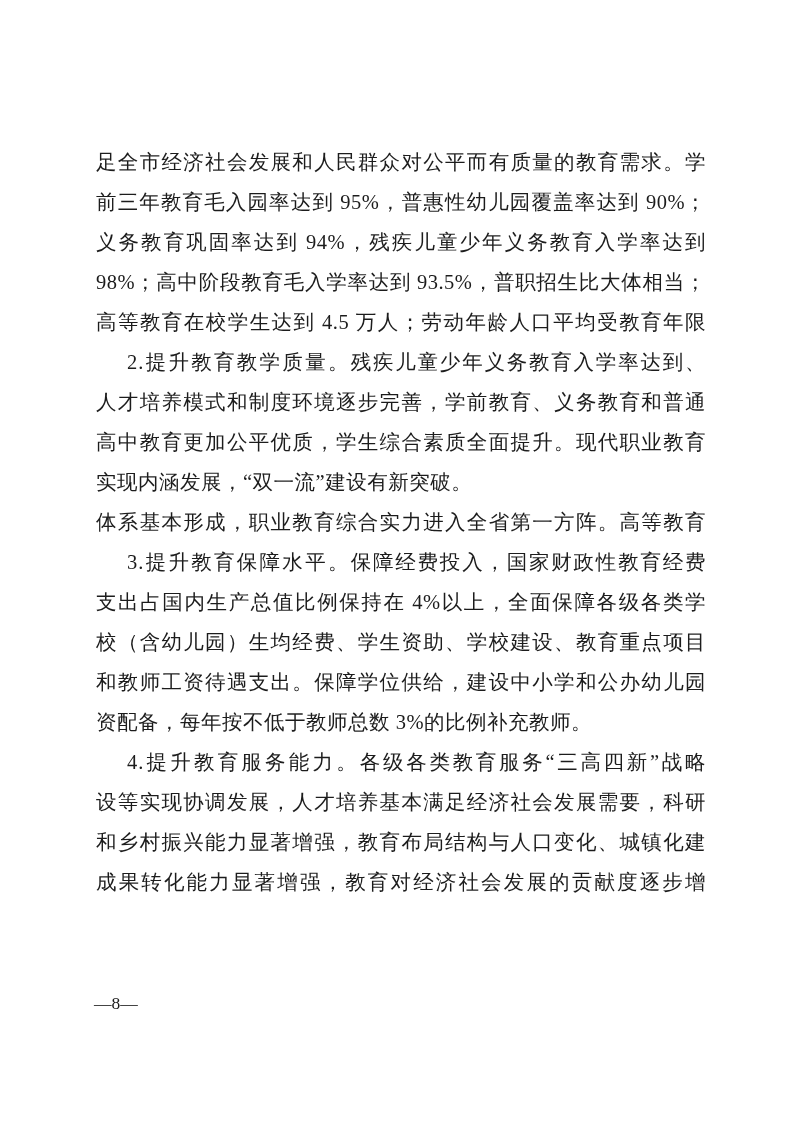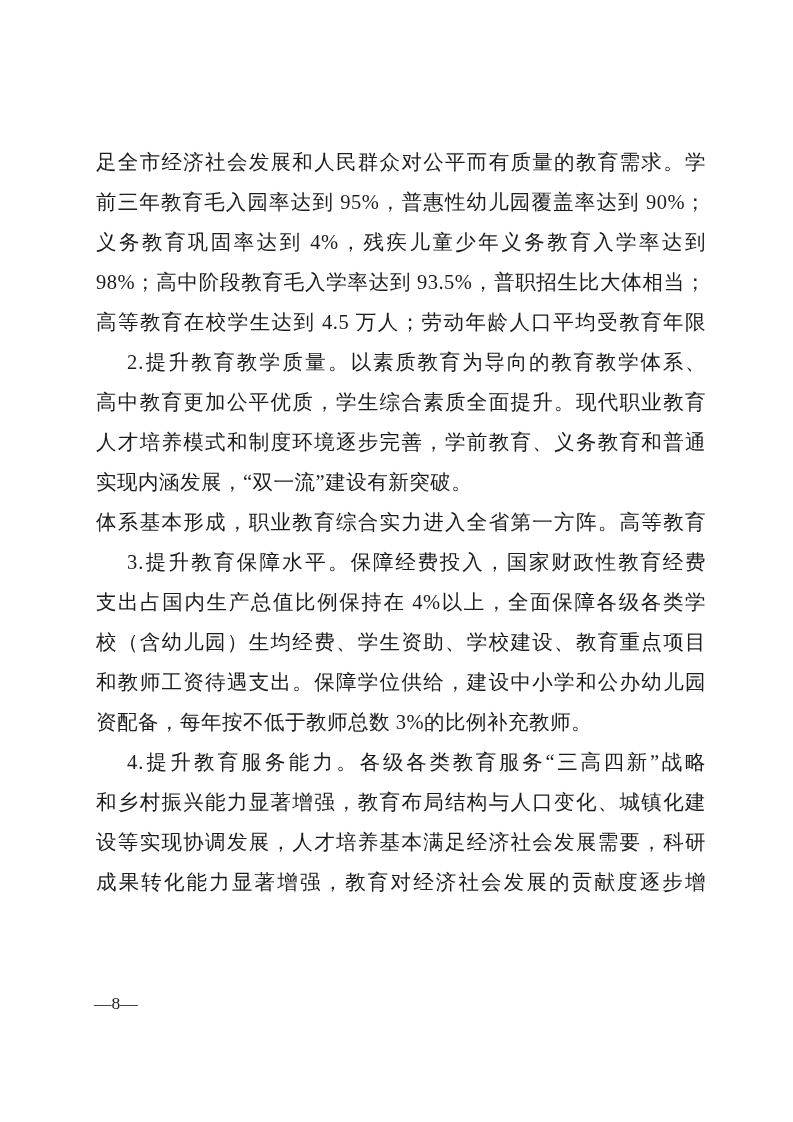--- a/index.html
+++ b/index.html
@@ -58,51 +58,51 @@
 </head>
 <body>
 
 <div class="page">
 
   <div class="text-block">
 
     <div class="para">
       <div class="line">足全市经济社会发展和人民群众对公平而有质量的教育需求。学</div>
       <div class="line">前三年教育毛入园率达到 95%，普惠性幼儿园覆盖率达到 90%；</div>
-      <div class="line">义务教育巩固率达到 4%，残疾儿童少年义务教育入学率达到</div>
+      <div class="line">义务教育巩固率达到 94%，残疾儿童少年义务教育入学率达到</div>
       <div class="line">98%；高中阶段教育毛入学率达到 93.5%，普职招生比大体相当；</div>
       <div class="line">高等教育在校学生达到 4.5 万人；劳动年龄人口平均受教育年限</div>
     </div>
 
     <div class="para">
       <div class="line indent">
-        <b>2.提升教育教学质量。</b><span>以素质教育为导向的教育教学体系、</span>
+        <b>2.提升教育教学质量。</b><span>残疾儿童少年义务教育入学率达到、</span>
       </div>
+      <div class="line">人才培养模式和制度环境逐步完善，学前教育、义务教育和普通</div>
       <div class="line">高中教育更加公平优质，学生综合素质全面提升。现代职业教育</div>
-      <div class="line">人才培养模式和制度环境逐步完善，学前教育、义务教育和普通</div>
       <div class="line end">实现内涵发展，“双一流”建设有新突破。</div>
       <div class="line">体系基本形成，职业教育综合实力进入全省第一方阵。高等教育</div>
     </div>
 
     <div class="para">
       <div class="line indent">
         <b>3.提升教育保障水平。</b><span>保障经费投入，国家财政性教育经费</span>
       </div>
       <div class="line">支出占国内生产总值比例保持在 4%以上，全面保障各级各类学</div>
       <div class="line">校（含幼儿园）生均经费、学生资助、学校建设、教育重点项目</div>
       <div class="line">和教师工资待遇支出。保障学位供给，建设中小学和公办幼儿园</div>
       <div class="line end">资配备，每年按不低于教师总数 3%的比例补充教师。</div>
     </div>
 
     <div class="para">
       <div class="line indent">
         <b>4.提升教育服务能力。</b><span>各级各类教育服务“三高四新”战略</span>
       </div>
+      <div class="line">设等实现协调发展，人才培养基本满足经济社会发展需要，科研</div>
       <div class="line">和乡村振兴能力显著增强，教育布局结构与人口变化、城镇化建</div>
-      <div class="line">设等实现协调发展，人才培养基本满足经济社会发展需要，科研</div>
       <div class="line">成果转化能力显著增强，教育对经济社会发展的贡献度逐步增</div>
     </div>
 
   </div>
 
   <div class="footer-page-num">—8—</div>
 
 </div>
 
 </body></html>

